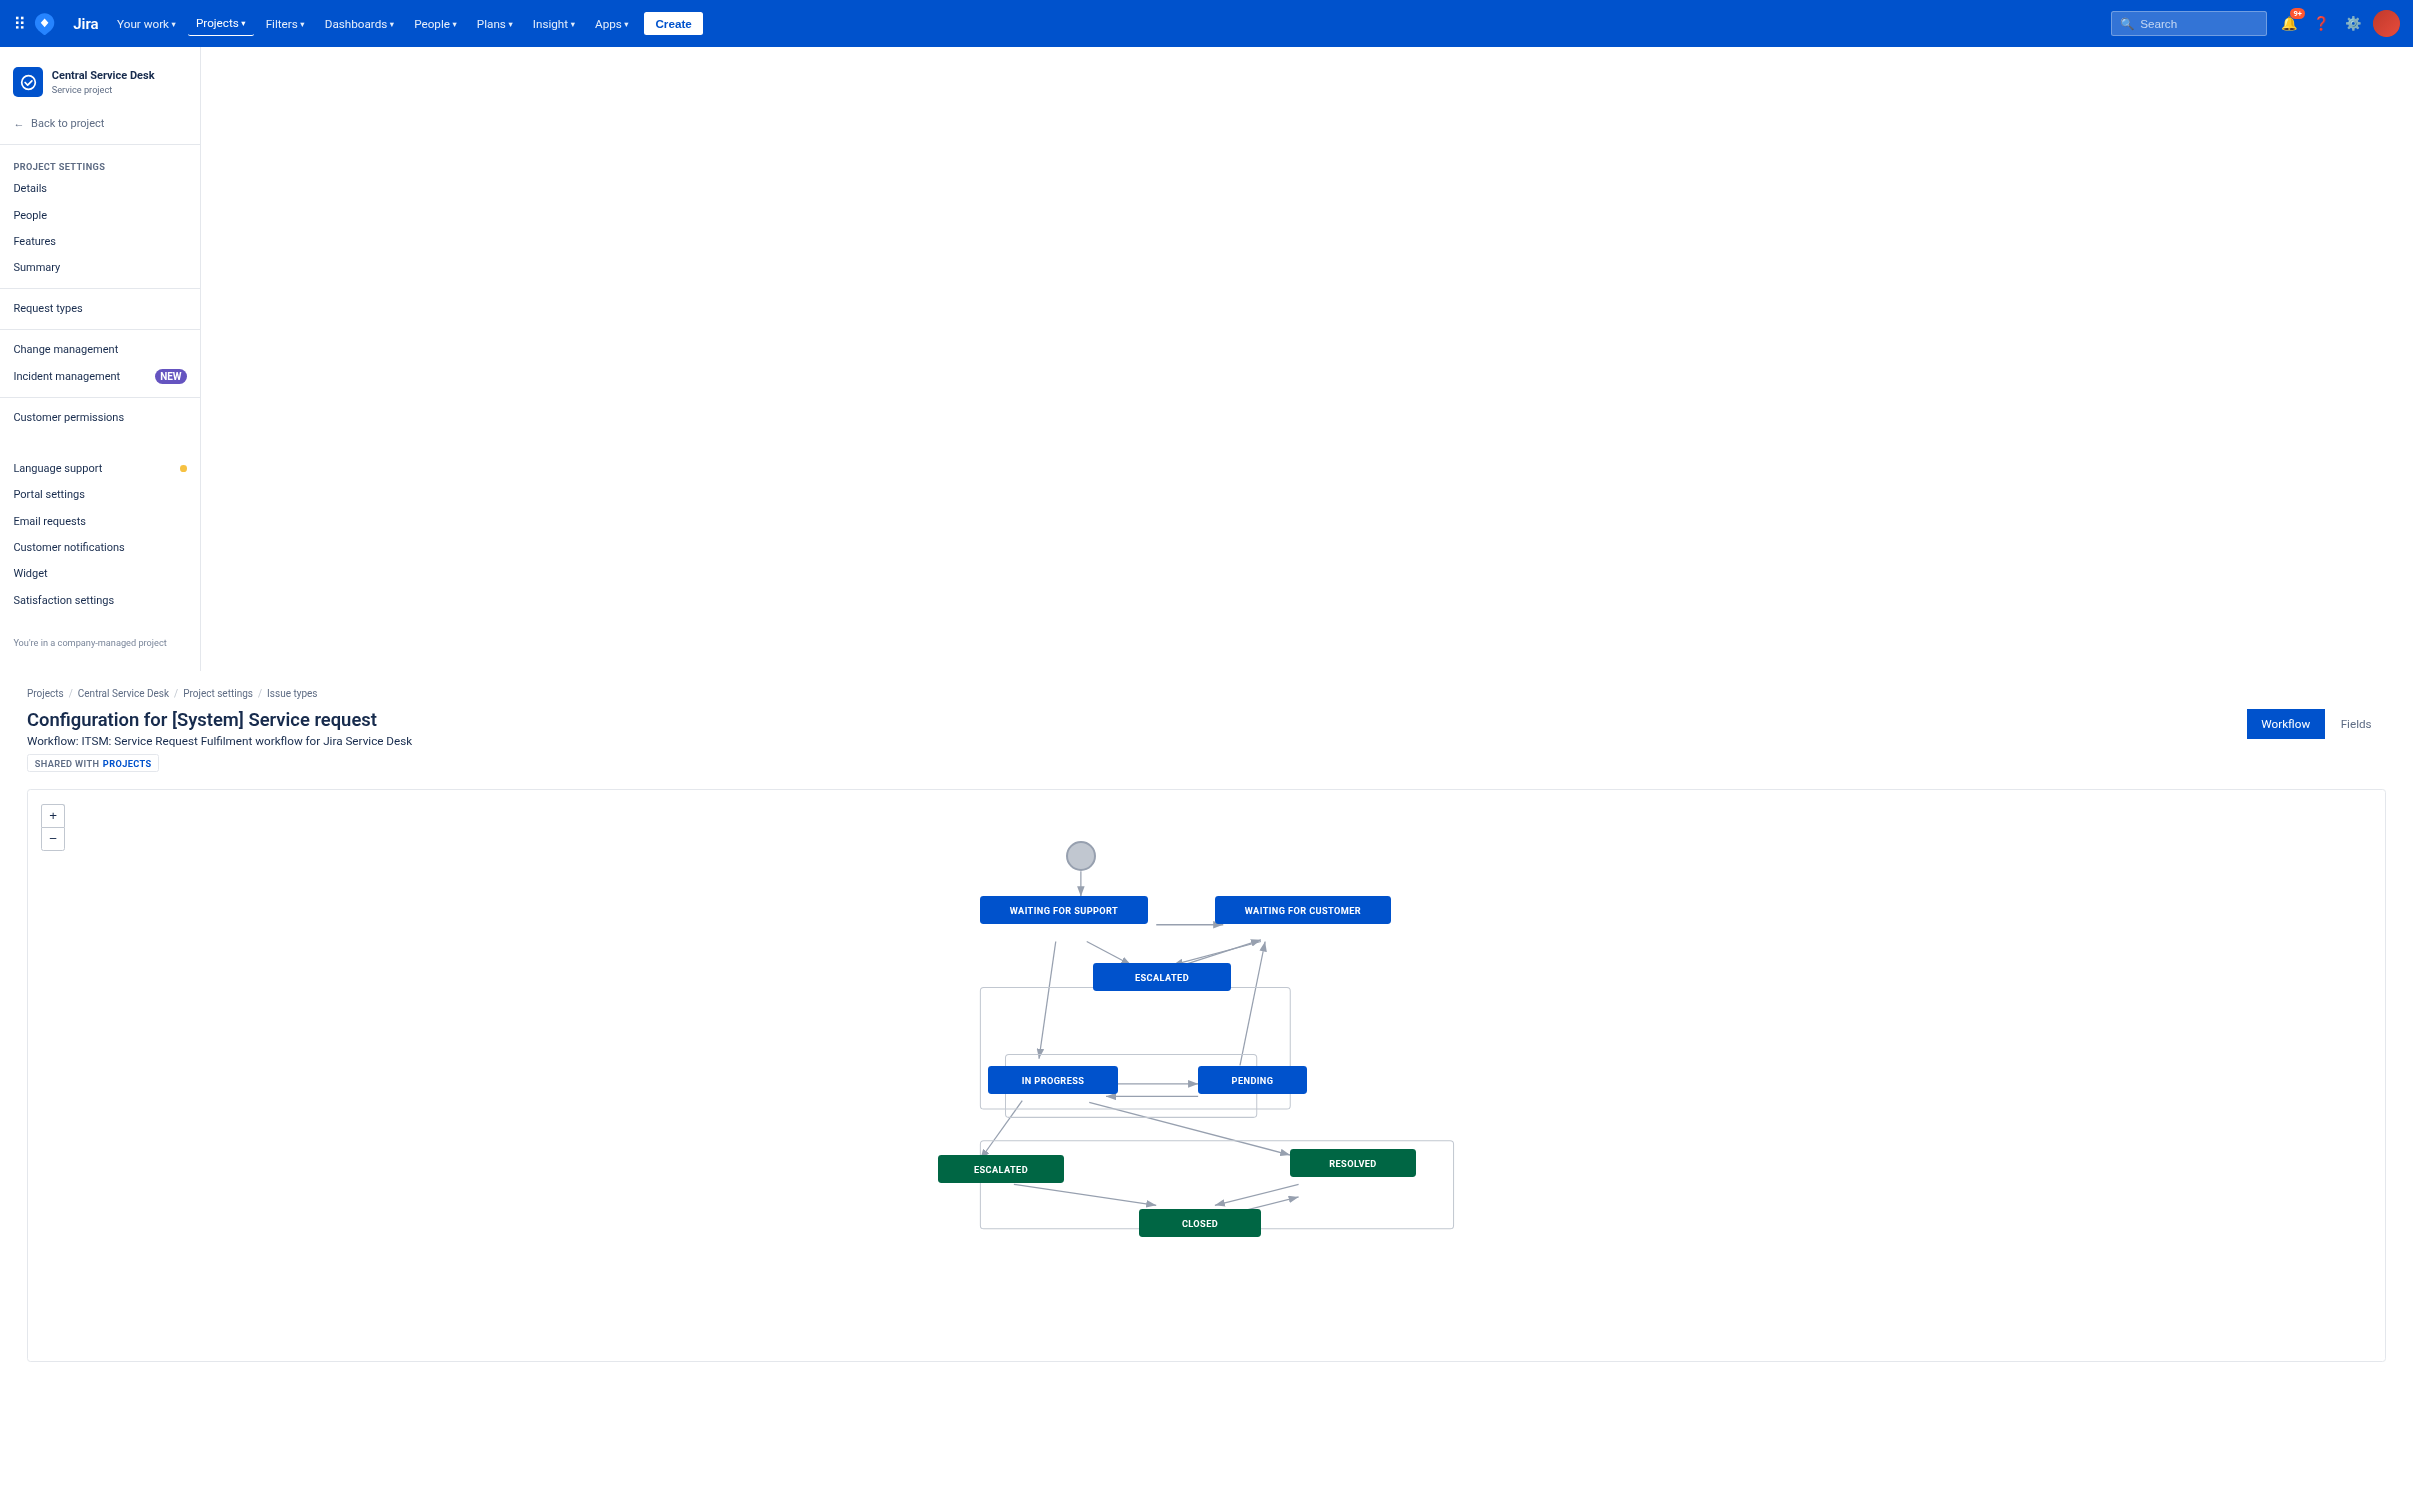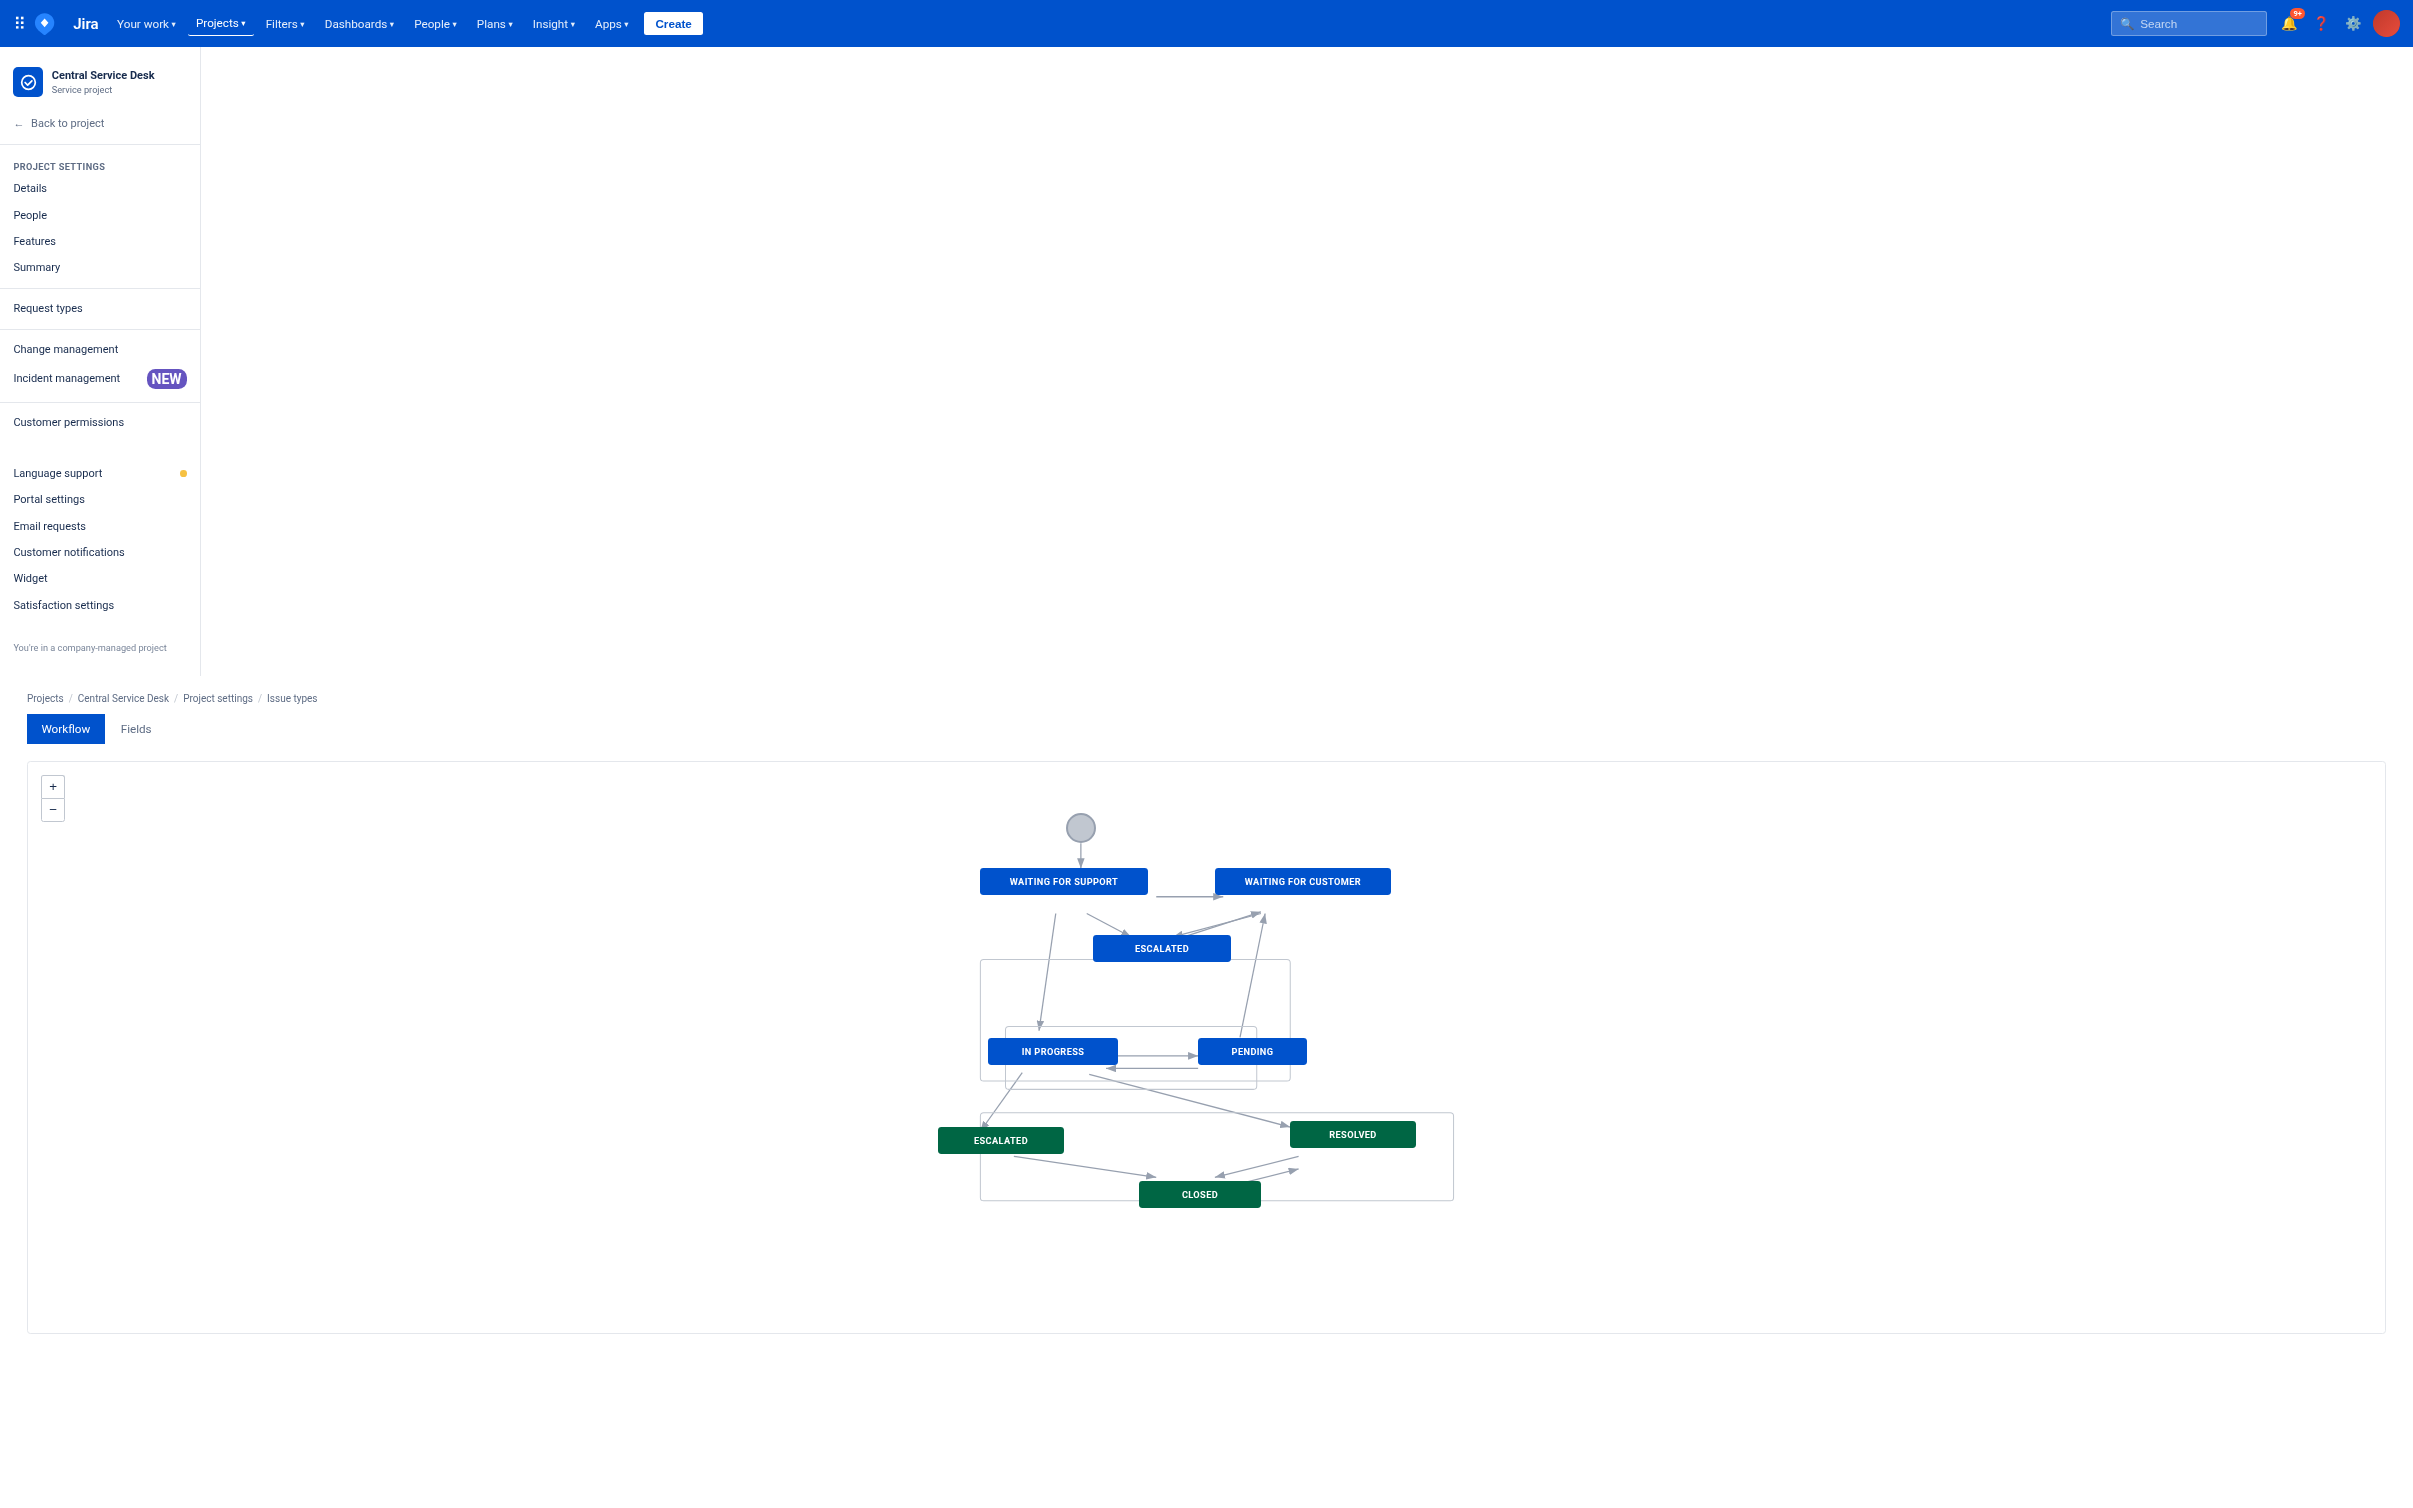--- a/index.html
+++ b/index.html
@@ -78,21 +78,21 @@
       display: flex; align-items: center; gap: 6.7px; padding: 6.7px 13.4px;
       color: #5E6C84; font-size: 11px; cursor: pointer; margin-bottom: 6.7px;
     }
     .sidebar-section-label { font-size: 9.2px; font-weight: 700; color: #5E6C84; padding: 10px 13.4px 3.4px; text-transform: uppercase; letter-spacing: 0.4px; }
     .sidebar-item {
       padding: 6.7px 13.4px; cursor: pointer; color: #172B4D; font-size: 11px;
       display: flex; align-items: center; gap: 6.7px;
     }
     .sidebar-divider { border: none; border-top: 0.8px solid #e4e7ec; margin: 6.7px 0; }
     .badge-new {
-      background: #6554C0; color: #fff; font-size: 14px; font-weight: 700;
+      background: #6554C0; color: #fff; font-size: 10px; font-weight: 700;
       padding: 1.7px 5px; border-radius: 8.4px; margin-left: auto;
     }
     .badge-dot {
       width: 6.7px; height: 6.7px; border-radius: 50%; background: #F6C142;
       margin-left: auto;
     }
     .sidebar-footer { padding: 10px 13.4px; font-size: 9.2px; color: #7A869A; margin-top: 13.4px; }
 
     
     .main { flex: 1; padding: 17px 27px; overflow-y: auto; }
@@ -318,20 +318,28 @@
       <a>Projects</a>
       <span class="breadcrumb-sep">/</span>
       <a>Central Service Desk</a>
       <span class="breadcrumb-sep">/</span>
       <a>Project settings</a>
       <span class="breadcrumb-sep">/</span>
       <a>Issue types</a>
     </nav>
 
     <div class="page-header">
+      <div>
+        <h1 class="page-title">Configuration for [System] Service request</h1>
+        <p class="page-subtitle">Workflow: ITSM: Service Request Fulfilment workflow for Jira Service Desk</p>
+        <div class="shared-badge">
+          <span>SHARED WITH</span>
+          <a class="projects-link">PROJECTS</a>
+        </div>
+      </div>
       <div class="header-tabs">
         <div class="header-tab active">Workflow</div>
         <div class="header-tab">Fields</div>
       </div>
     </div>
 
     <div class="workflow-canvas">
       <div class="zoom-controls">
         <button class="zoom-btn">+</button>
         <button class="zoom-btn">−</button>

